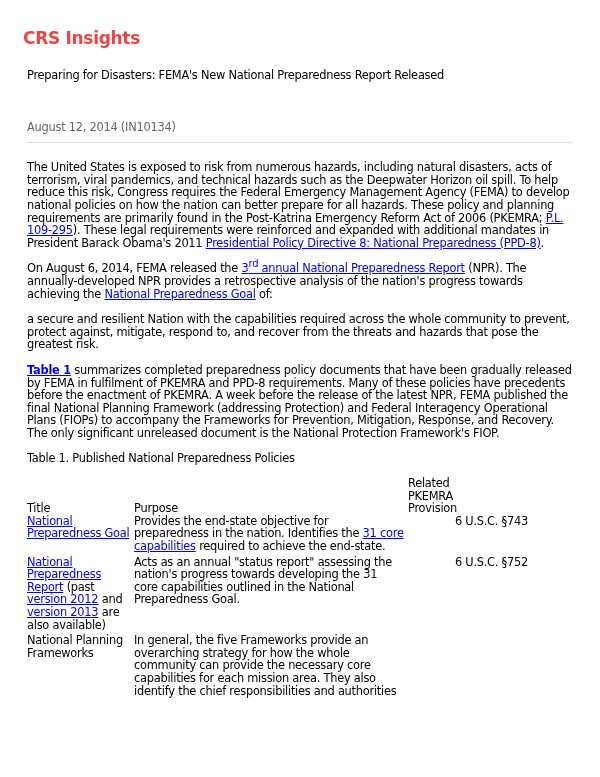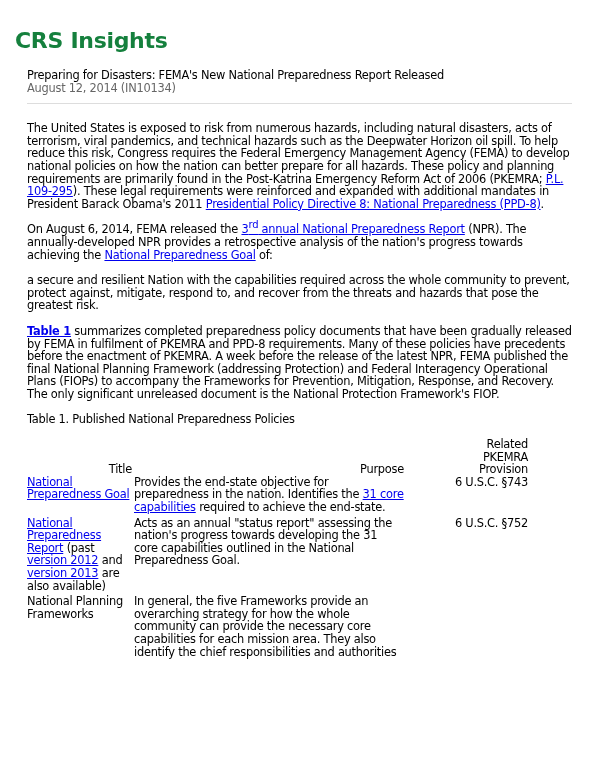--- a/index.html
+++ b/index.html
@@ -14,40 +14,40 @@
       font-family: "DejaVu Sans", sans-serif;
       color: #000000;
       position: relative;
     }
     a {
       color: #0000ee;
       text-decoration: underline;
     }
     .page-title {
       position: absolute;
-      left: 15px;
+      left: 23px;
       top: 28px;
       margin: 0;
       font-family: "DejaVu Sans", sans-serif;
       font-weight: bold;
-      font-size: 22px;
+      font-size: 17px;
       letter-spacing: -0.3px;
-      color: #15803d;
+      color: #ef4444;
     }
     .content {
       position: absolute;
       left: 27px;
       top: 69px;
       width: 545px;
       font-size: 11.4px;
       line-height: 12.6px;
       letter-spacing: -0.25px;
     }
     .meta-line { margin: 0; white-space: nowrap; }
-    .meta-date { color: #666666; }
+    .meta-date { color: #666666; margin-top: 39px; }
     .rule {
       border: none;
       border-top: 1px solid #dddddd;
       margin: 9px 0 18px 0;
       width: 545px;
     }
     p.para {
       margin: 8px 0 13px 0;
     }
     .table-link { font-weight: bold; }
@@ -60,21 +60,21 @@
       margin: 0 0 12px 0;
     }
     table.policies {
       border-collapse: collapse;
       font-size: 11.4px;
       line-height: 12.6px;
       letter-spacing: -0.25px;
     }
     table.policies th {
       font-weight: normal;
-      text-align: right;
+      text-align: left;
       vertical-align: bottom;
       padding: 0;
     }
     table.policies td {
       vertical-align: top;
       padding: 0 0 3px 0;
     }
     .col-title { width: 105px; padding-right: 2px !important; }
     .col-purpose { width: 270px; padding-right: 4px !important; }
     .col-prov { width: 120px; text-align: right; }

